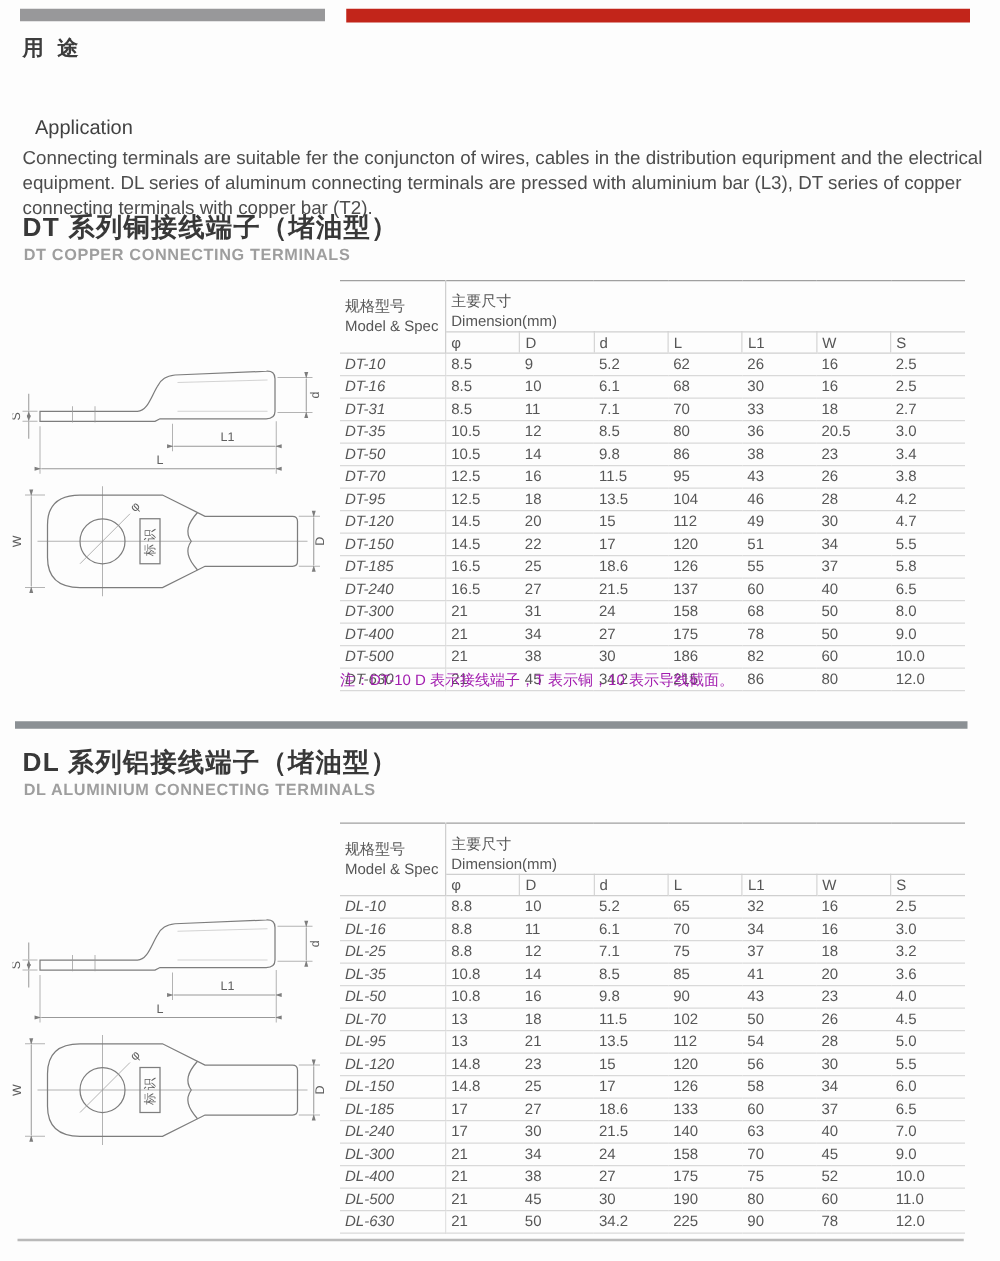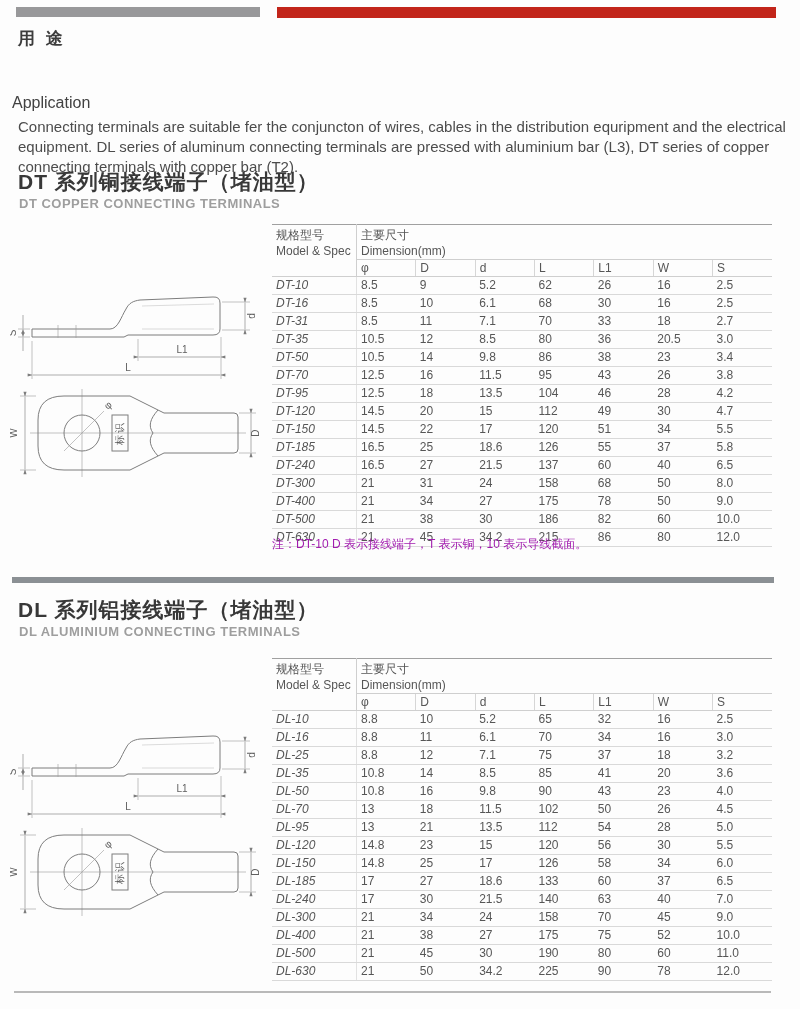--- a/index.html
+++ b/index.html
@@ -5,36 +5,36 @@
   html,body{margin:0;padding:0;background:#ffffff;}
   .page{position:relative;width:800px;height:1009px;background:#fdfdfd;
         font-family:"Liberation Sans","DejaVu Sans",sans-serif;color:#4b4b4b;overflow:hidden;}
 
   .bar{position:absolute;top:7px;height:10px;}
   .bar-gray{left:16px;width:244px;background:#98989a;}
   .bar-red{left:277px;width:499px;height:11px;background:#c2251a;}
 
   .zh-heading{position:absolute;left:18px;top:27px;font-size:17px;font-weight:bold;color:#3d3d3d;letter-spacing:3px;}
   .zh-body{position:absolute;left:18px;top:48px;width:766px;font-size:13.5px;line-height:22px;color:#4c4c4c;}
-  .en-heading{position:absolute;left:12px;top:94px;font-size:16px;color:#414141;}
+  .en-heading{position:absolute;left:28px;top:94px;font-size:16px;color:#414141;}
   .en-body{position:absolute;left:18px;top:117px;width:768px;font-size:15px;line-height:20px;color:#4c4c4c;}
 
   .sec-title{position:absolute;left:18px;font-size:21px;font-weight:bold;color:#383838;letter-spacing:1px;}
   .sec-subtitle{position:absolute;left:19px;font-size:13px;font-weight:bold;color:#9e9e9e;letter-spacing:.5px;}
   .dt-title{top:168px;} .dt-subtitle{top:196px;}
   .dl-title{top:596px;} .dl-subtitle{top:624px;}
 
   .spec-table{position:absolute;left:272px;width:500px;border-collapse:collapse;
               font-size:12px;color:#565656;table-layout:fixed;}
   .dt-table{top:224px;} .dl-table{top:658px;}
   .spec-table{border-top:1px solid #a0a0a0;border-bottom:1px solid #a0a0a0;}
   .spec-table td{font-weight:normal;text-align:left;padding:0 0 0 4px;height:17px;line-height:17px;
                  overflow:hidden;white-space:nowrap;}
-  .spec-table .mcell{border-right:1px solid #cfcfcf;border-bottom:1px solid #cfcfcf;vertical-align:top;padding-top:2px;}
-  .spec-table .dimhead{border-bottom:1px solid #cfcfcf;vertical-align:top;padding-top:2px;}
+  .spec-table .mcell{border-right:1px solid #cfcfcf;border-bottom:1px solid #cfcfcf;vertical-align:top;padding-top:12px;}
+  .spec-table .dimhead{border-bottom:1px solid #cfcfcf;vertical-align:top;padding-top:8px;}
   .spec-table .hline{line-height:16px;height:16px;}
   .spec-table .subhead{border-bottom:1px solid #cfcfcf;border-left:1px solid #d6d6d6;height:16px;line-height:16px;}
   .spec-table tbody td{border-bottom:1px solid #d9d9d9;}
   .spec-table tbody td:first-child{border-right:1px solid #e2e2e2;font-style:italic;}
 
   .note{position:absolute;left:272px;font-size:12px;color:#a21caf;}
   .dt-note{top:536px;} .dl-note{top:1014px;}
 
   .divider{position:absolute;left:12px;top:577px;width:762px;height:6px;background:#8b9094;}
   .bottom-line{position:absolute;left:14px;top:991px;width:757px;height:2px;background:#b9b9b9;}

